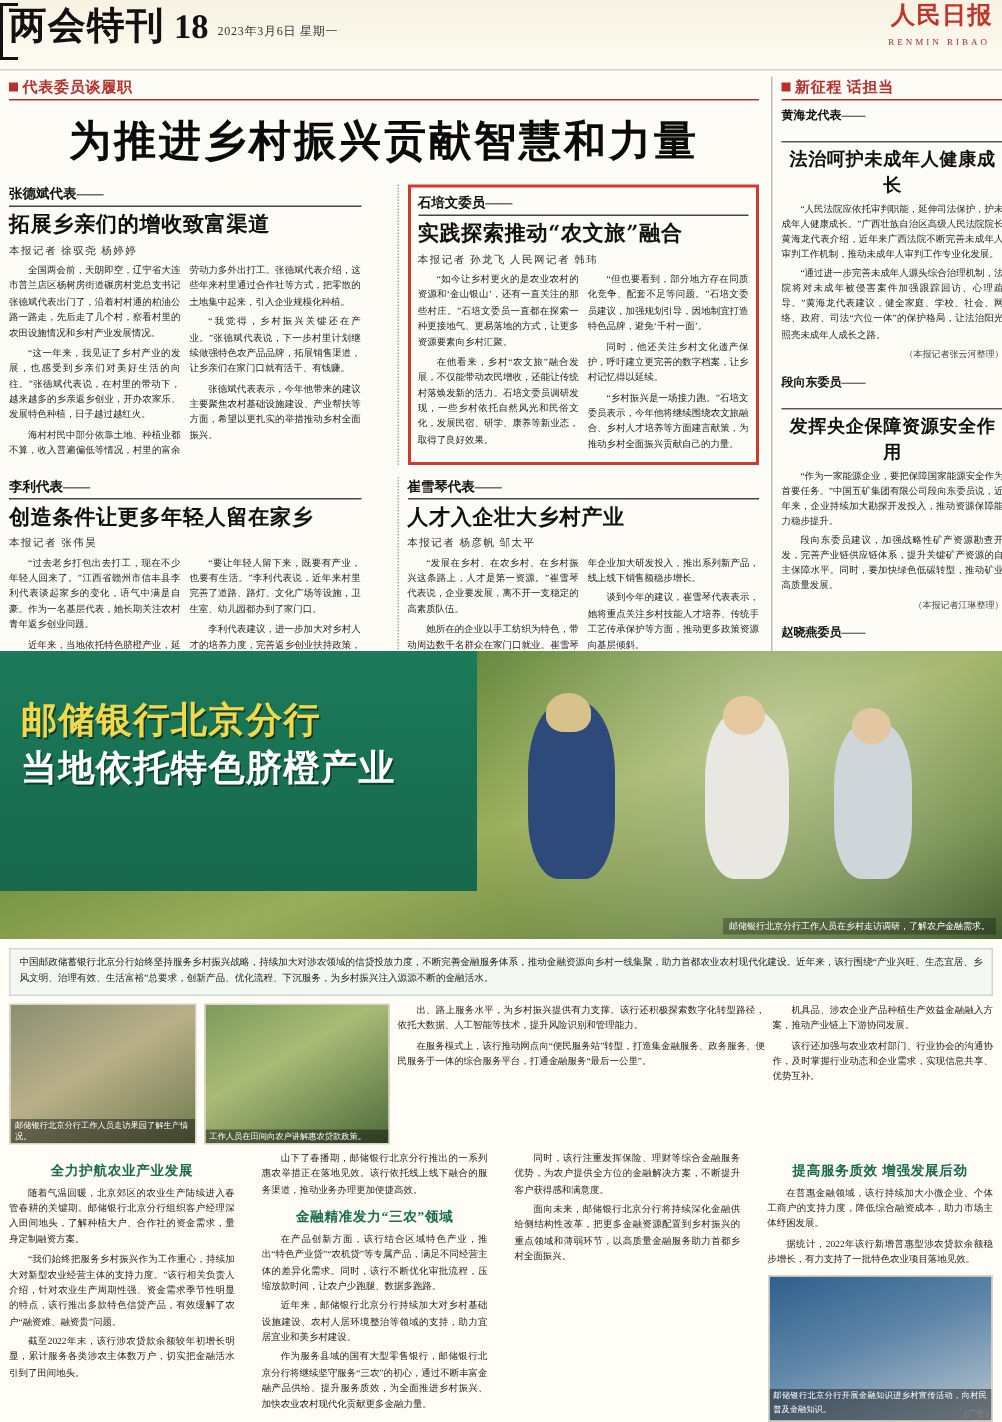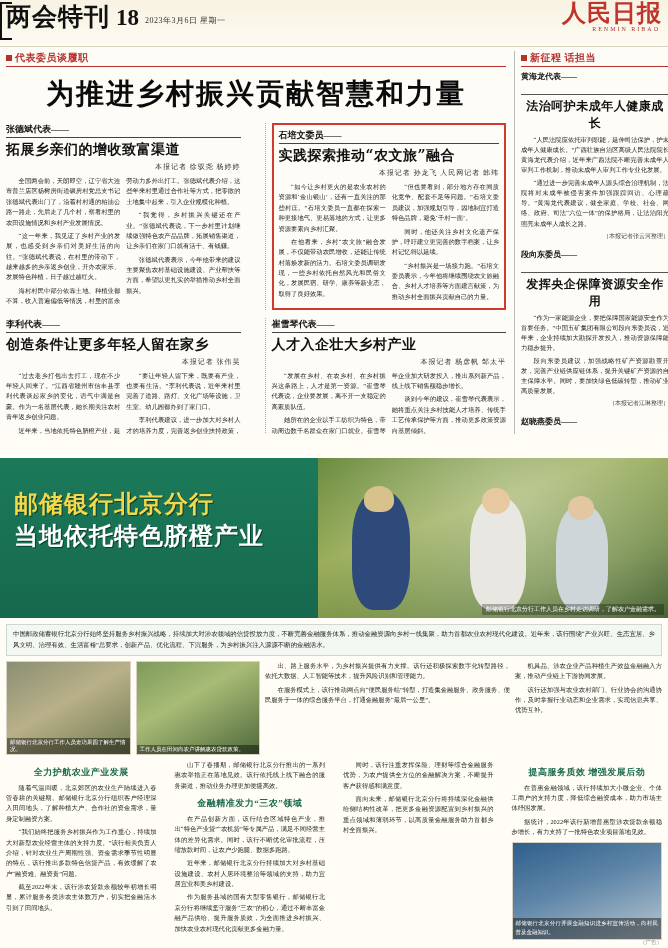--- a/index.html
+++ b/index.html
@@ -26,22 +26,22 @@
     color:#111;line-height:1;
   }
   .mast-num{font-size:23px;font-weight:bold;line-height:1;}
   .mast-date{font-size:8px;color:#333;padding-bottom:3px;letter-spacing:0.5px;}
   .mast-bracket{
     position:absolute;left:0;top:2px;width:10px;height:34px;
     border-left:2px solid #111;border-top:2px solid #111;border-bottom:2px solid #111;
   }
   .mast-logo{
     position:absolute;right:6px;top:3px;
-    font-size:24px;font-weight:bold;color:#c0342b;
-    font-family:Liberation Mono, monospace;letter-spacing:1px;
+    font-size:16px;font-weight:bold;color:#c0342b;
+    font-family:Liberation Serif, serif;letter-spacing:1px;
     line-height:1;
   }
   .mast-logo-sub{
     position:absolute;right:8px;top:26px;font-size:6px;color:#a33;letter-spacing:2px;
   }
 
   
   .content{position:relative;height:430px;border-bottom:7px solid #ec4899;}
   .col-main{position:absolute;left:6px;top:4px;width:500px;}
   .col-right{position:absolute;left:514px;top:4px;width:148px;border-left:1px solid #bbb;padding-left:6px;}
@@ -62,21 +62,21 @@
   .three-col{display:flex;gap:24px;}
   .art{flex:1;}
   .art-kicker{
     font-size:9px;font-weight:bold;border-bottom:1px solid #444;
     padding-bottom:1px;margin-bottom:3px;
   }
   .art-title{
     font-size:14px;font-weight:bold;text-align:left;letter-spacing:0.5px;
     margin:3px 0 3px 0;font-family:"DejaVu Serif", serif;
   }
-  .art-byline{font-size:7px;text-align:right;color:#333;margin-bottom:4px;letter-spacing:1px;}
+  .art-byline{font-size:7px;text-align:left;color:#333;margin-bottom:4px;letter-spacing:1px;}
   .art-body{
     font-size:6.3px;line-height:1.65;text-align:justify;color:#222;
     column-count:2;column-gap:6px;
   }
   .art-body p{margin:0 0 3px 0;text-indent:2em;}
 
   .boxed{
     border:2px solid #d03a30;padding:4px 5px;
   }
   .boxed .art-title{color:#111;}
@@ -92,21 +92,21 @@
   .r-foot{font-size:6px;text-align:right;color:#444;}
 
   .credits{
     margin-top:6px;border-top:1px solid #bbb;padding-top:3px;
     font-size:6px;line-height:1.6;text-align:center;color:#333;
   }
   .ad-tag{font-size:5.5px;color:#888;text-align:right;}
 
   
   .advert{position:absolute;left:0;top:434px;width:668px;height:514px;background:#fffdf6;}
-  .ad-hero{position:relative;height:160px;overflow:hidden;margin-top:24px;}
+  .ad-hero{position:relative;height:192px;overflow:hidden;}
   .hero-photo{
     position:absolute;inset:0;
     background:
       radial-gradient(circle at 78% 30%, rgba(255,255,255,.35), rgba(0,0,0,0) 40%),
       linear-gradient(160deg,#4a6b31 0%,#6b8c3f 30%,#9aad5a 55%,#6f8a44 80%,#3f5a2a 100%);
   }
   .hero-left-block{
     position:absolute;left:0;top:0;width:318px;height:160px;
     background:linear-gradient(180deg,#1b7a5a 0%, #17684d 100%);
   }

